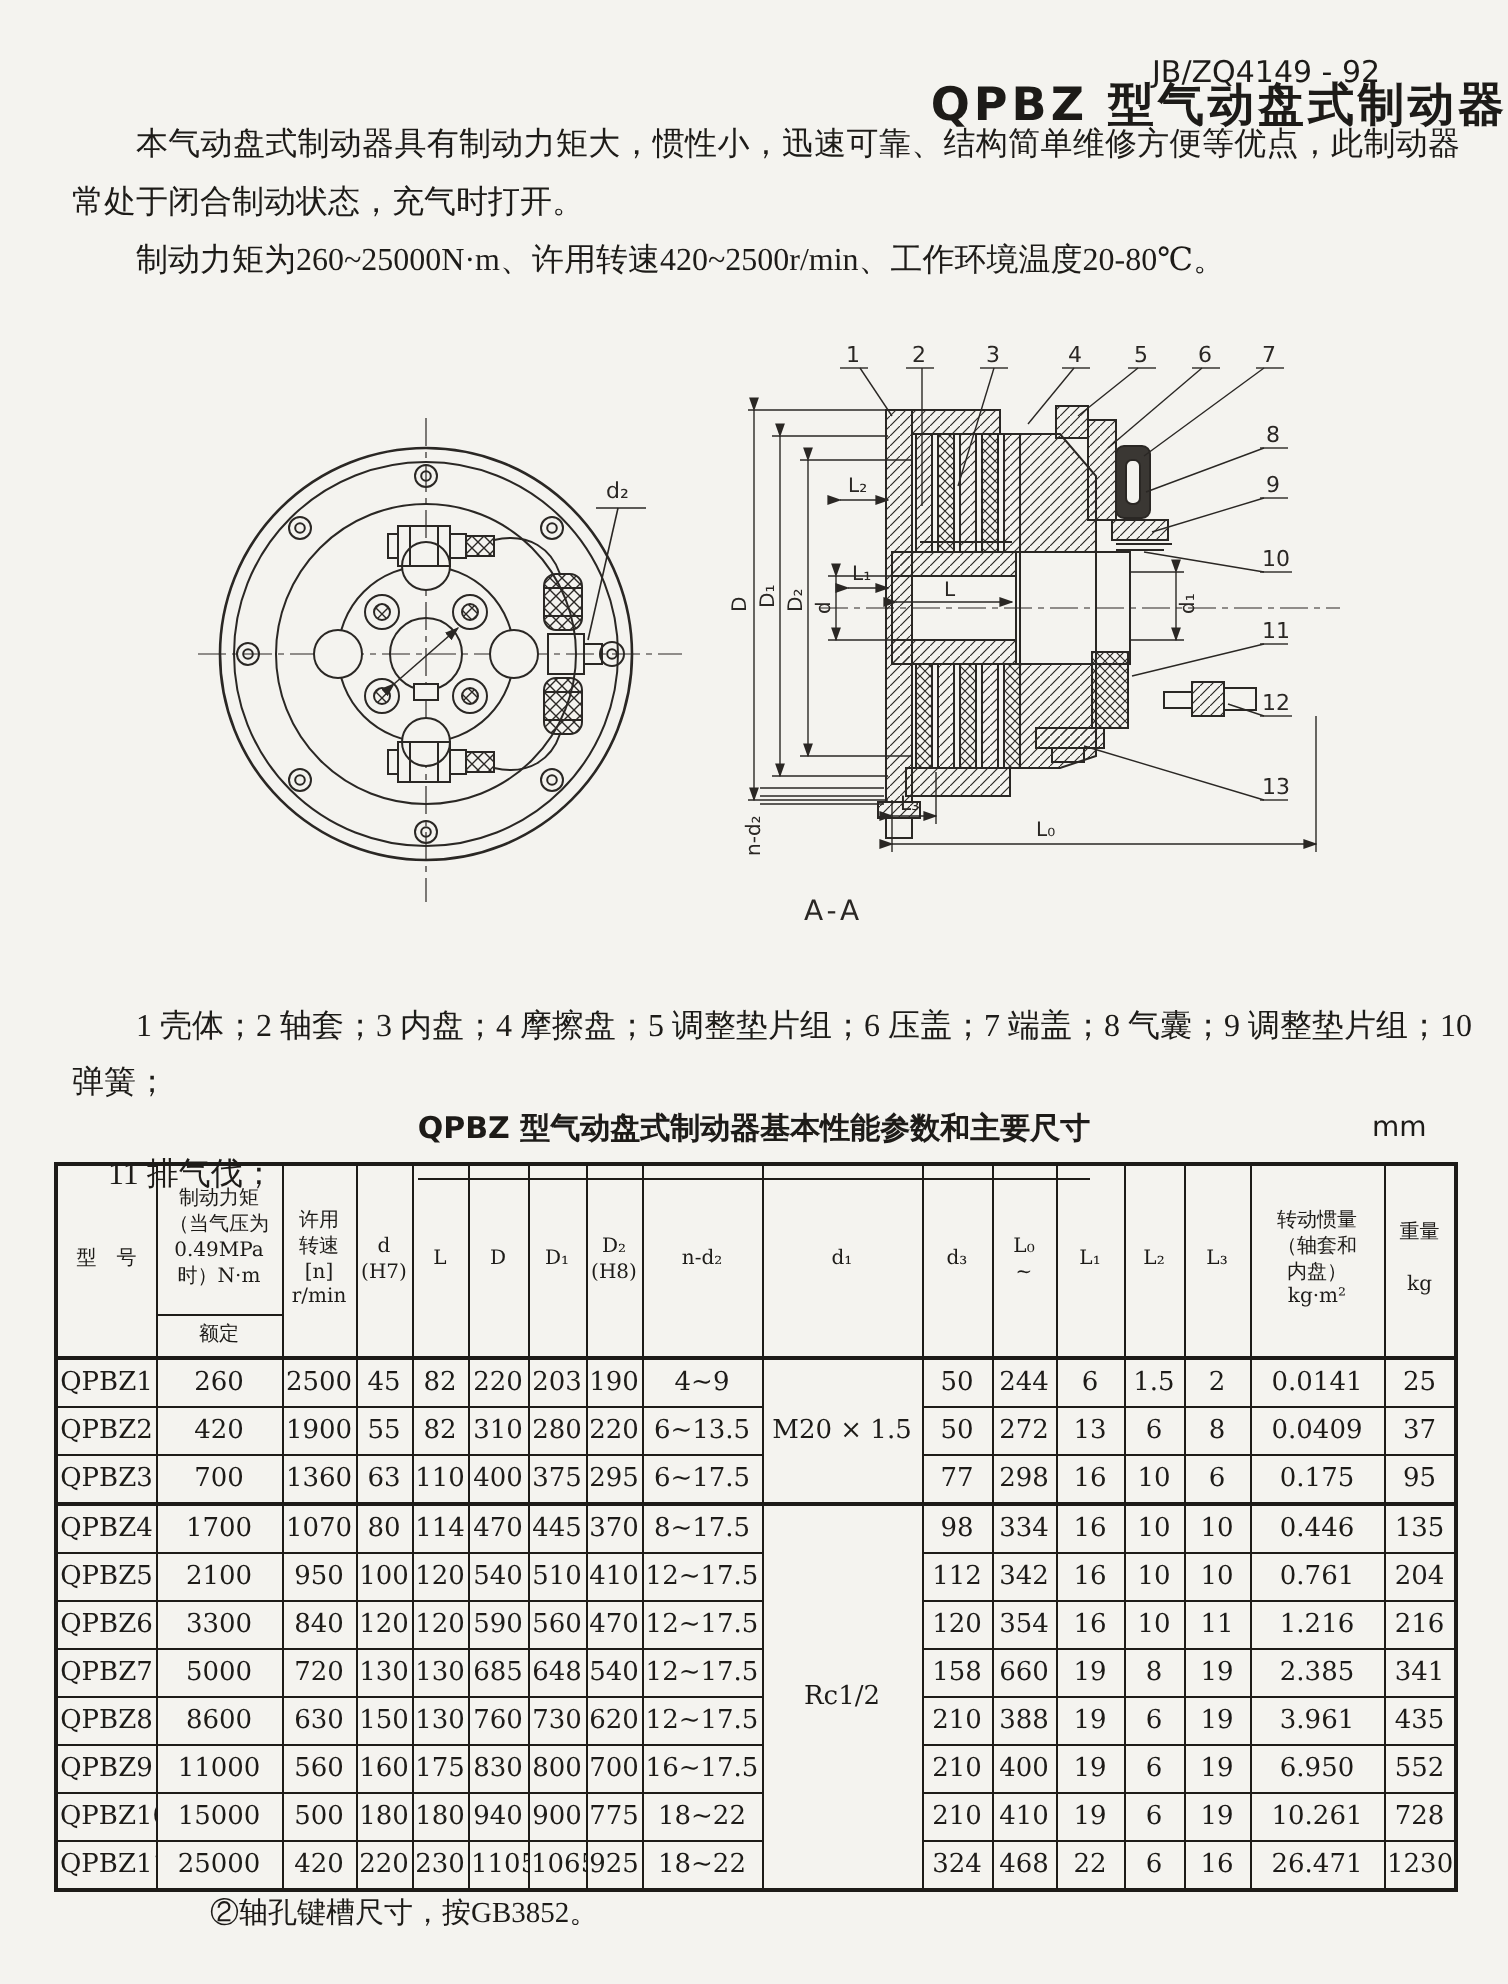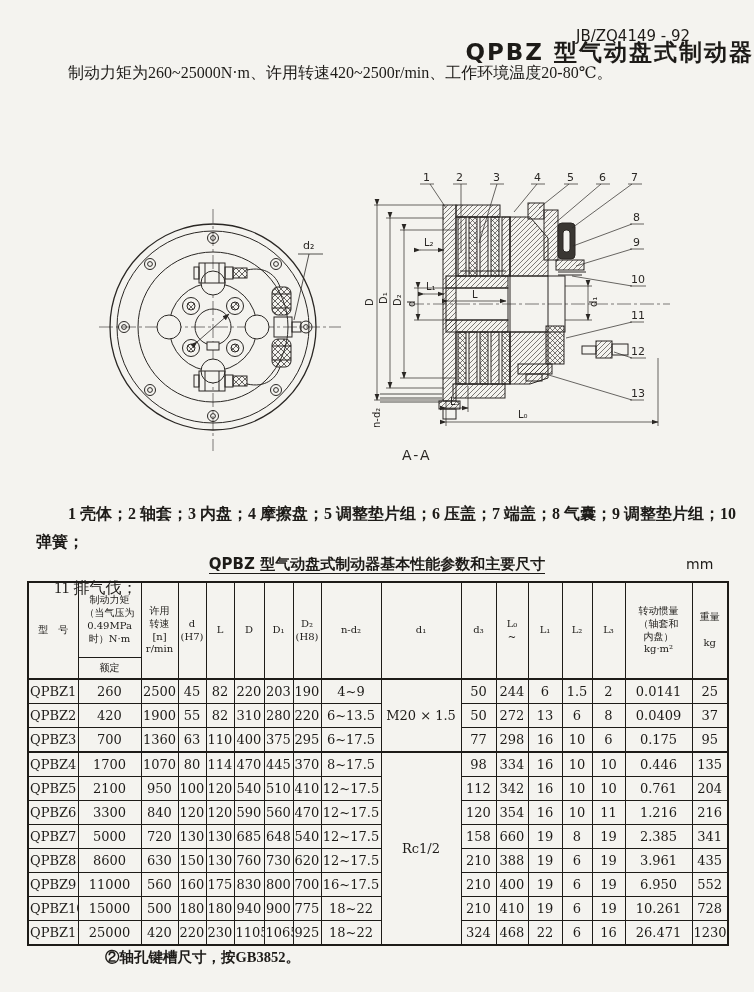--- a/index.html
+++ b/index.html
@@ -6,50 +6,51 @@
   .page{position:relative;width:754px;height:992px;background:#f4f3ef;overflow:hidden;
         font-family:"Liberation Serif","DejaVu Serif",serif;color:#1d1b18;}
   .abs{position:absolute;}
   .doc-title{top:18px;left:0;width:100%;text-align:right;font-size:23px;font-weight:bold;
              letter-spacing:2px;font-family:"DejaVu Sans","Liberation Sans",sans-serif;margin-top:19px;}
   .std-no{top:27px;left:536px;font-size:15px;font-weight:normal;
           font-family:"DejaVu Sans","Liberation Sans",sans-serif;margin-left:40px;}
   .intro{top:58px;left:36px;width:694px;font-size:16px;line-height:1.82;text-align:justify;}
   .intro p{margin:0;text-indent:2em;}
   .parts{top:500px;left:36px;width:700px;font-size:16px;line-height:1.75;}
-  .parts .l1{text-indent:2em;margin:0;font-weight:bold;}
+  .parts .l1{text-indent:2em;margin:0;}
   .parts .l2{margin:18px;}
   .tbl-title{top:555px;left:0;width:100%;text-align:center;font-size:15px;font-weight:bold;
              font-family:"DejaVu Sans","Liberation Sans",sans-serif;}
-  .tbl-title span{border-bottom:1px solid #1d1b18;padding-bottom:0;}
+  .tbl-title span{border-bottom:1px solid #1d1b18;padding-bottom:16px;}
   .tbl-unit{top:556px;left:686px;font-size:14px;font-family:"DejaVu Sans","Liberation Sans",sans-serif;}
   table.spec{position:absolute;top:581px;left:27px;width:700px;table-layout:fixed;
              border-collapse:collapse;border:2px solid #1d1b18;font-size:13px;text-align:center;
              font-family:"DejaVu Serif","Liberation Serif",serif;}
   .spec th,.spec td{border:1px solid #1d1b18;padding:0 1px;overflow:hidden;}
   .spec th{font-weight:normal;font-size:10px;line-height:1.28;white-space:pre-line;vertical-align:middle;}
   .spec thead tr.hrow1 th{height:74px;}
   .spec thead tr.hrow2 th{height:20px;}
   .spec tbody td{height:23px;}
   .spec tbody tr:first-child td{border-top-width:2px;}
   .spec tbody tr.thick-top td{border-top-width:2px;}
   .notes{top:946px;left:62px;font-size:14.5px;line-height:1.55;}
-  .notes .n2{padding-left:43px;font-weight:bold;}
+  .notes .n2{padding-left:43px;}
   svg text{font-family:"DejaVu Sans","Liberation Sans",sans-serif;fill:#2a2724;}
   .drawing{overflow:visible;}
 </style>
 </head>
 <body>
 
 <div class="page">
 
   <div class="abs doc-title">QPBZ 型气动盘式制动器</div>
   <div class="abs std-no">JB/ZQ4149 - 92</div>
 
   <div class="abs intro">
+    <p>本气动盘式制动器具有制动力矩大，惯性小，迅速可靠、结构简单维修方便等优点，此制动器常处于闭合制动状态，充气时打开。</p>
     <p>制动力矩为260~25000N·m、许用转速420~2500r/min、工作环境温度20-80℃。</p>
   </div>
 
   <svg class="abs drawing" style="top:175px;left:95px;" width="250" height="290" viewBox="0 0 250 290">
     <defs>
       <pattern id="xh" width="6" height="6" patternUnits="userSpaceOnUse">
         <path d="M0,0 L6,6 M6,0 L0,6" stroke="#2a2724" stroke-width="0.7"></path>
       </pattern>
       <marker id="ar" viewBox="0 0 10 10" refX="9" refY="5" markerWidth="9" markerHeight="9" orient="auto">
         <path d="M0,1.5 L10,5 L0,8.5 z" fill="#2a2724"></path>

